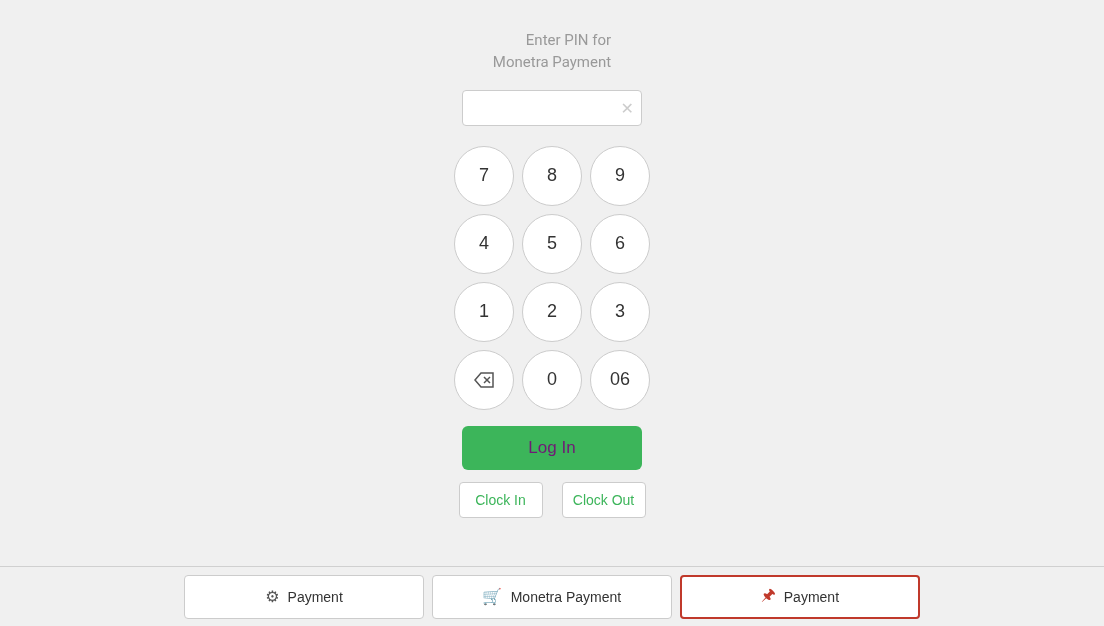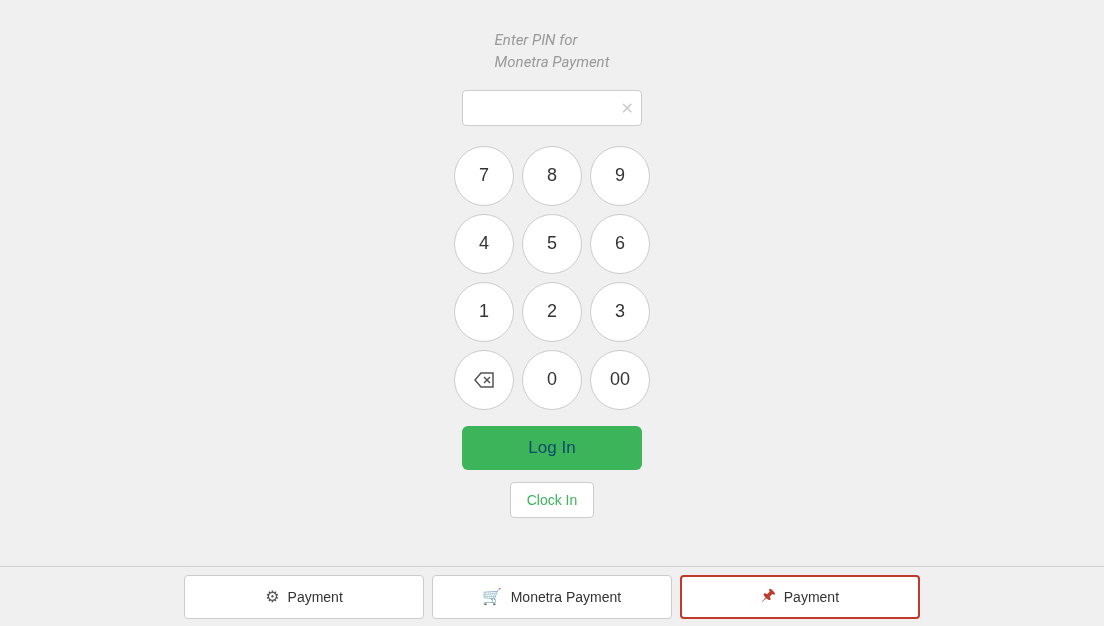--- a/index.html
+++ b/index.html
@@ -21,26 +21,25 @@
     .main-content {
       flex: 1;
       display: flex;
       flex-direction: column;
       align-items: center;
       justify-content: center;
       padding-bottom: 20px;
     }
 
     .pin-title {
-      text-align: left;
+      text-align: right;
       color: #999;
       font-size: 15px;
       line-height: 1.5;
       margin-bottom: 16px;
-      font-style: italic;
     }
 
     .pin-input-wrapper {
       position: relative;
       margin-bottom: 20px;
     }
 
     .pin-input {
       width: 180px;
       height: 36px;
@@ -88,21 +87,21 @@
 
     .key-backspace {
       font-size: 14px;
       color: #555;
     }
 
     .login-btn {
       width: 180px;
       height: 44px;
       background-color: #3cb55a;
-      color: #0c4a6e;
+      color: #701a75;
       border: none;
       border-radius: 6px;
       font-size: 17px;
       cursor: pointer;
       margin-bottom: 12px;
       transition: background 0.1s;
     }
 
     .clock-buttons {
       display: flex;
@@ -193,27 +192,28 @@
     <button class="key-btn">3</button>
 
     <button class="key-btn key-backspace">
       <svg width="20" height="16" viewBox="0 0 20 16" fill="none" xmlns="http://www.w3.org/2000/svg">
         <path d="M7 1L1 8L7 15H19V1H7Z" stroke="#555" stroke-width="1.5" fill="none"></path>
         <line x1="10" y1="5" x2="16" y2="11" stroke="#555" stroke-width="1.5"></line>
         <line x1="16" y1="5" x2="10" y2="11" stroke="#555" stroke-width="1.5"></line>
       </svg>
     </button>
     <button class="key-btn">0</button>
-    <button class="key-btn">00</button>
+    <button class="key-btn">06</button>
   </div>
 
   <button class="login-btn">Log In</button>
 
   <div class="clock-buttons">
     <button class="clock-btn">Clock In</button>
+    <button class="clock-btn">Clock Out</button>
   </div>
 
 </div>
 
 <div class="footer">
   <button class="footer-btn">
     <span class="footer-icon">⚙</span>
     <span>Payment</span>
   </button>
   <button class="footer-btn">

